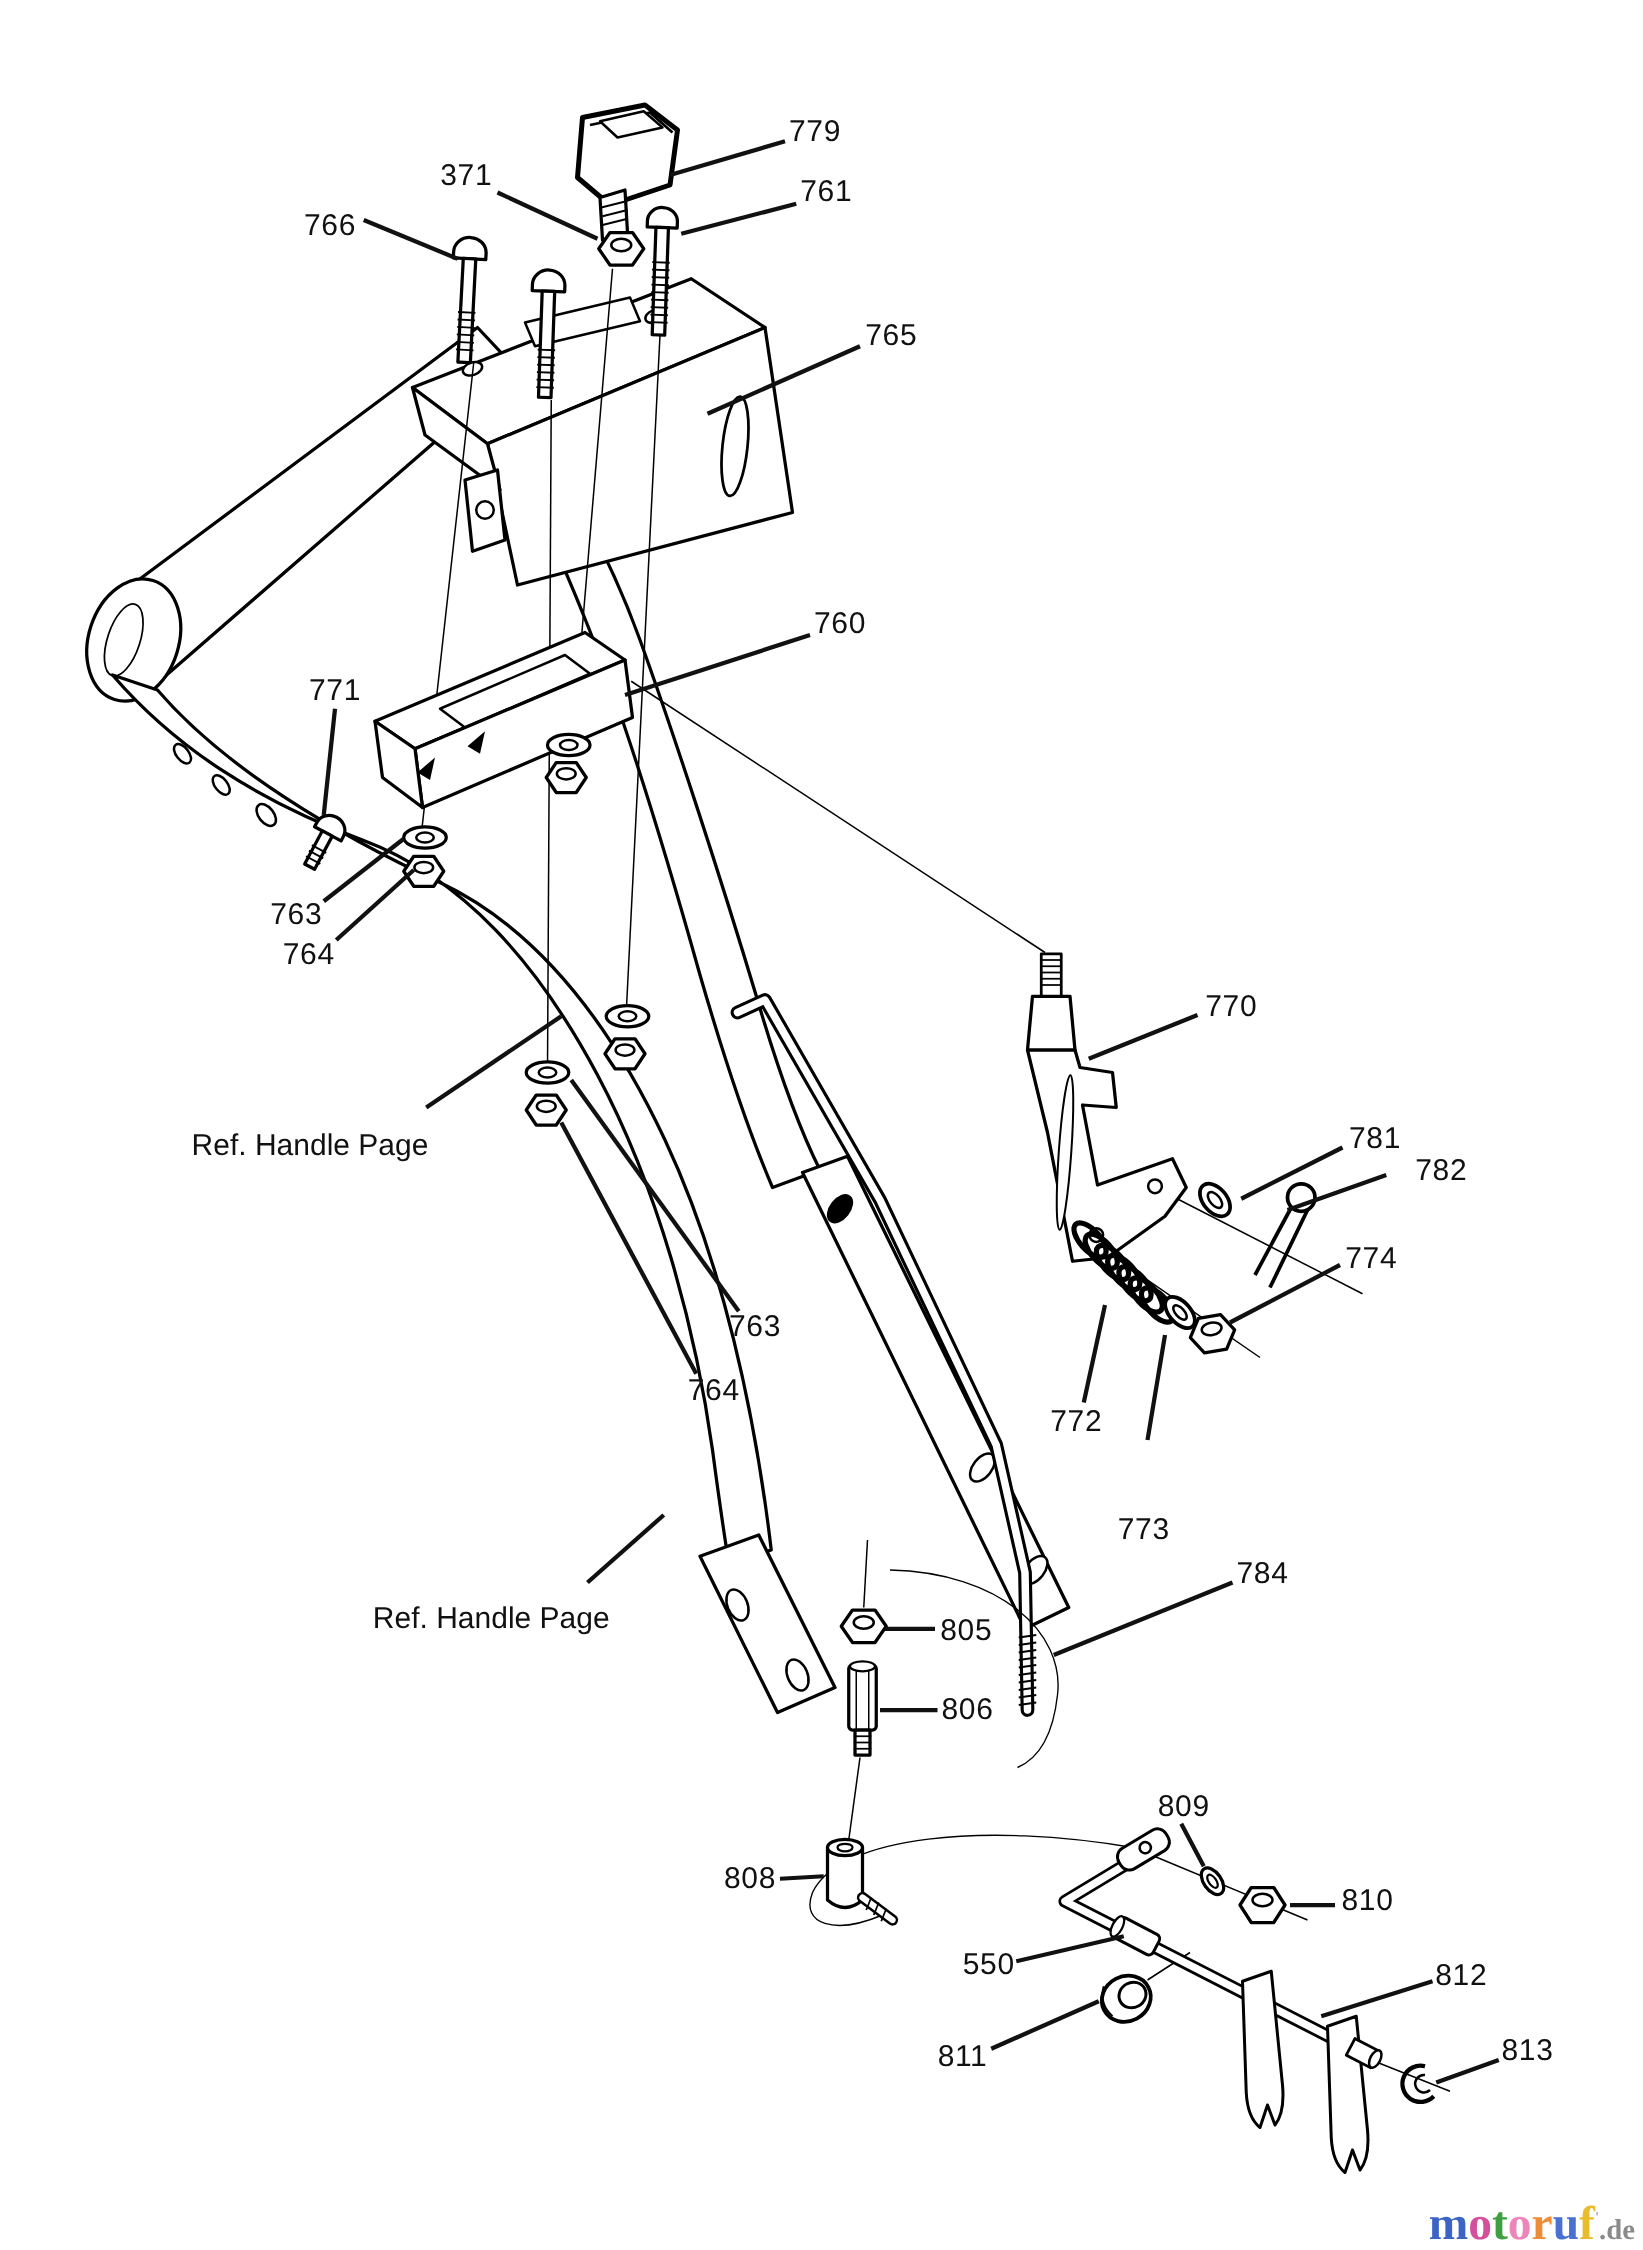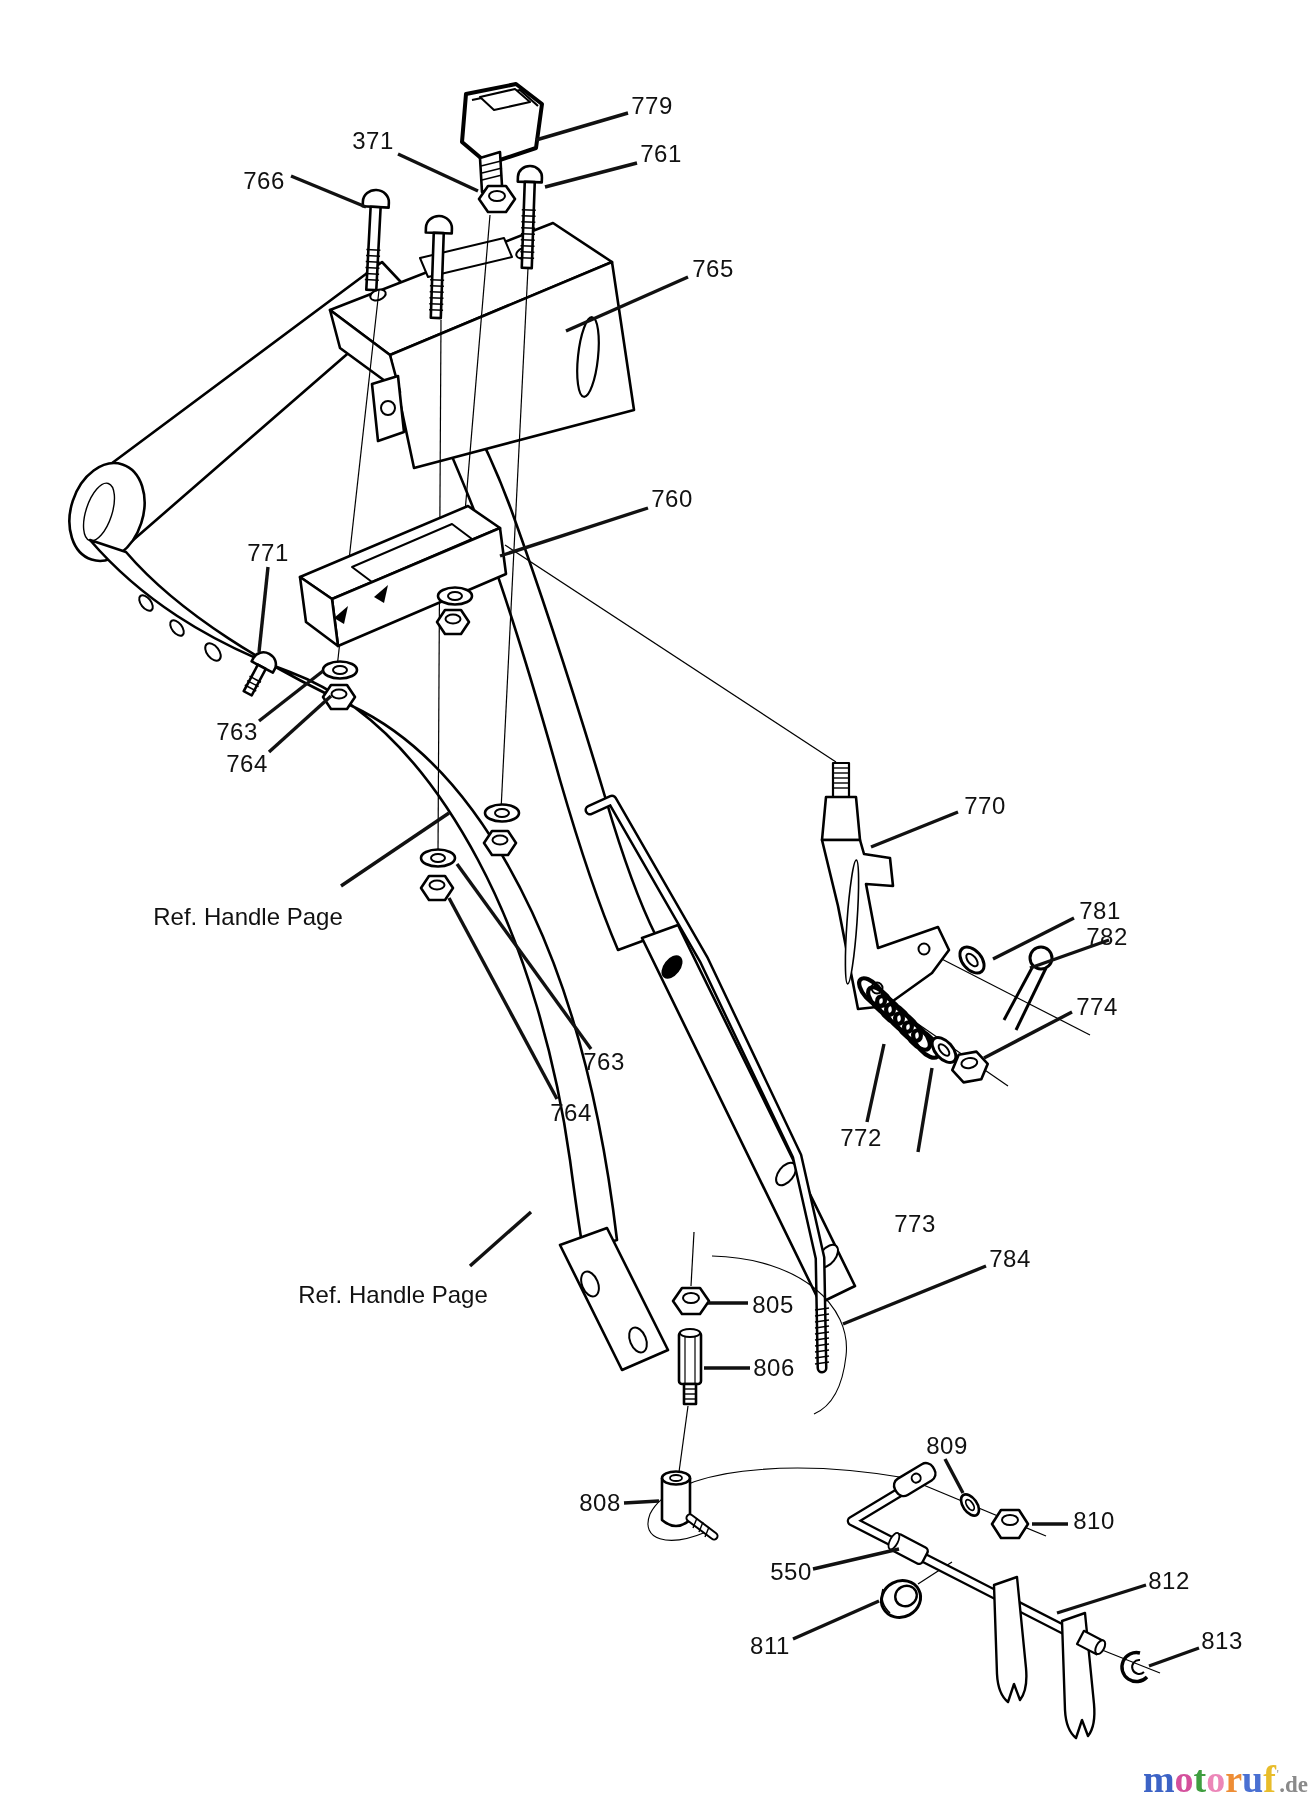--- a/index.html
+++ b/index.html
@@ -362,21 +362,21 @@
       <div class="part-label" style="left: 373px; top: 141px;">371</div>
       <div class="part-label" style="left: 264px; top: 166px; margin-top: 15px;">766</div>
       <div class="part-label" style="left: 661px; top: 154px;">761</div>
       <div class="part-label" style="left: 713px; top: 269px;">765</div>
       <div class="part-label" style="left: 672px; top: 499px;">760</div>
       <div class="part-label" style="left: 268px; top: 553px;">771</div>
       <div class="part-label" style="left: 237px; top: 732px;">763</div>
       <div class="part-label" style="left: 247px; top: 764px;">764</div>
       <div class="part-label" style="left: 985px; top: 806px;">770</div>
       <div class="part-label" style="left: 1100px; top: 911px;">781</div>
-      <div class="part-label" style="left: 1107px; top: 937px;">782</div>
+      <div class="part-label" style="left: 1153px; top: 937px;">782</div>
       <div class="part-label" style="left: 1097px; top: 1007px;">774</div>
       <div class="part-label" style="left: 604px; top: 1062px;">763</div>
       <div class="part-label" style="left: 571px; top: 1113px;">764</div>
       <div class="part-label" style="left: 861px; top: 1138px;">772</div>
       <div class="part-label" style="left: 915px; top: 1224px;">773</div>
       <div class="part-label" style="left: 1010px; top: 1259px;">784</div>
       <div class="part-label" style="left: 773px; top: 1305px;">805</div>
       <div class="part-label" style="left: 774px; top: 1368px;">806</div>
       <div class="part-label" style="left: 947px; top: 1446px;">809</div>
       <div class="part-label" style="left: 600px; top: 1503px;">808</div>

